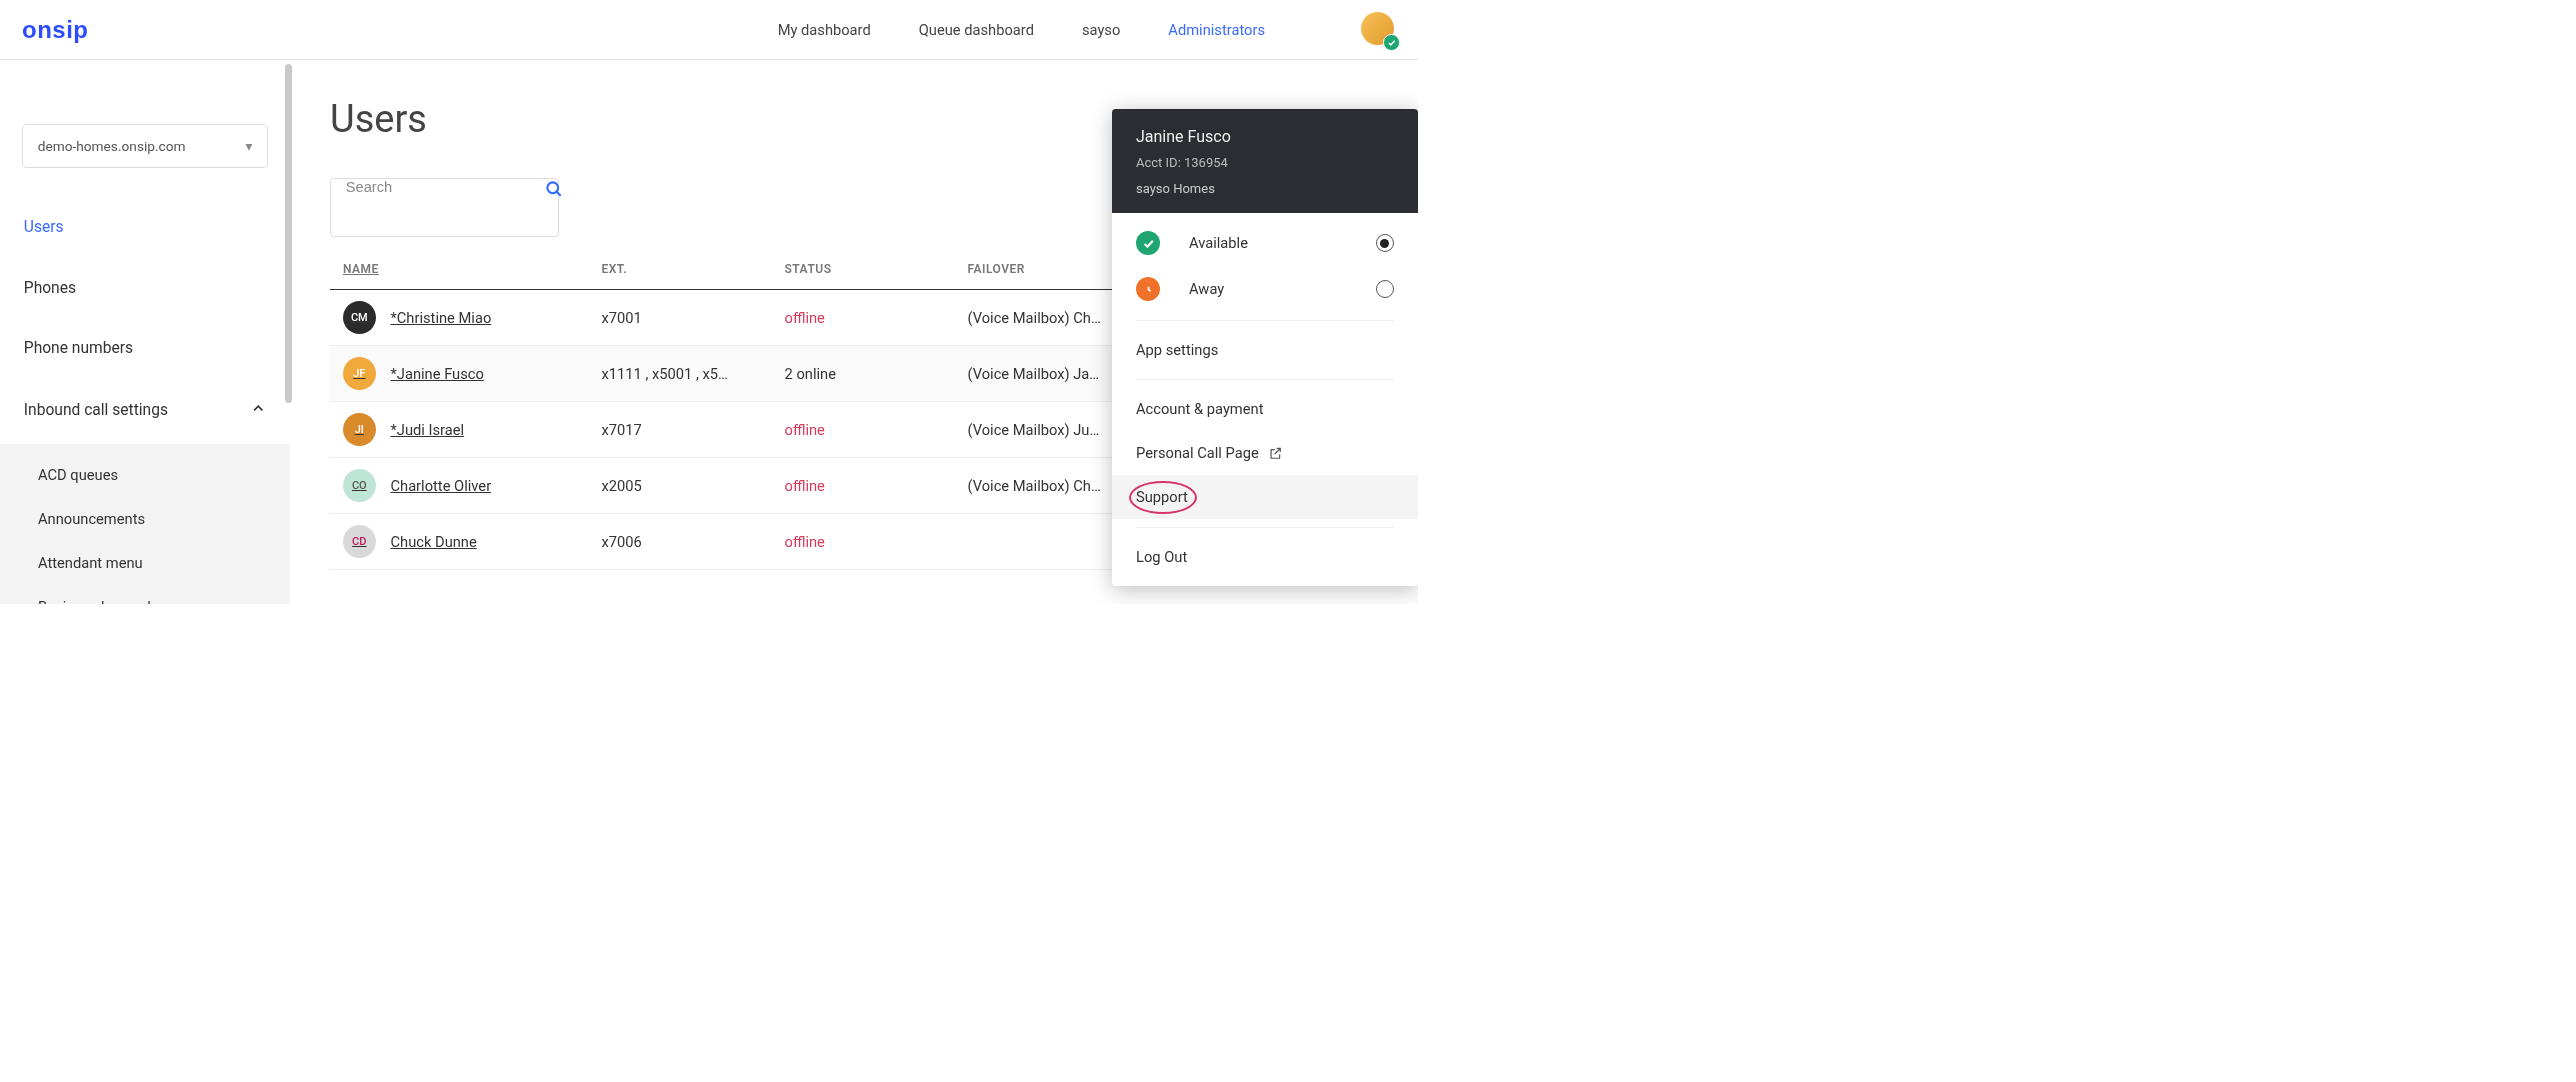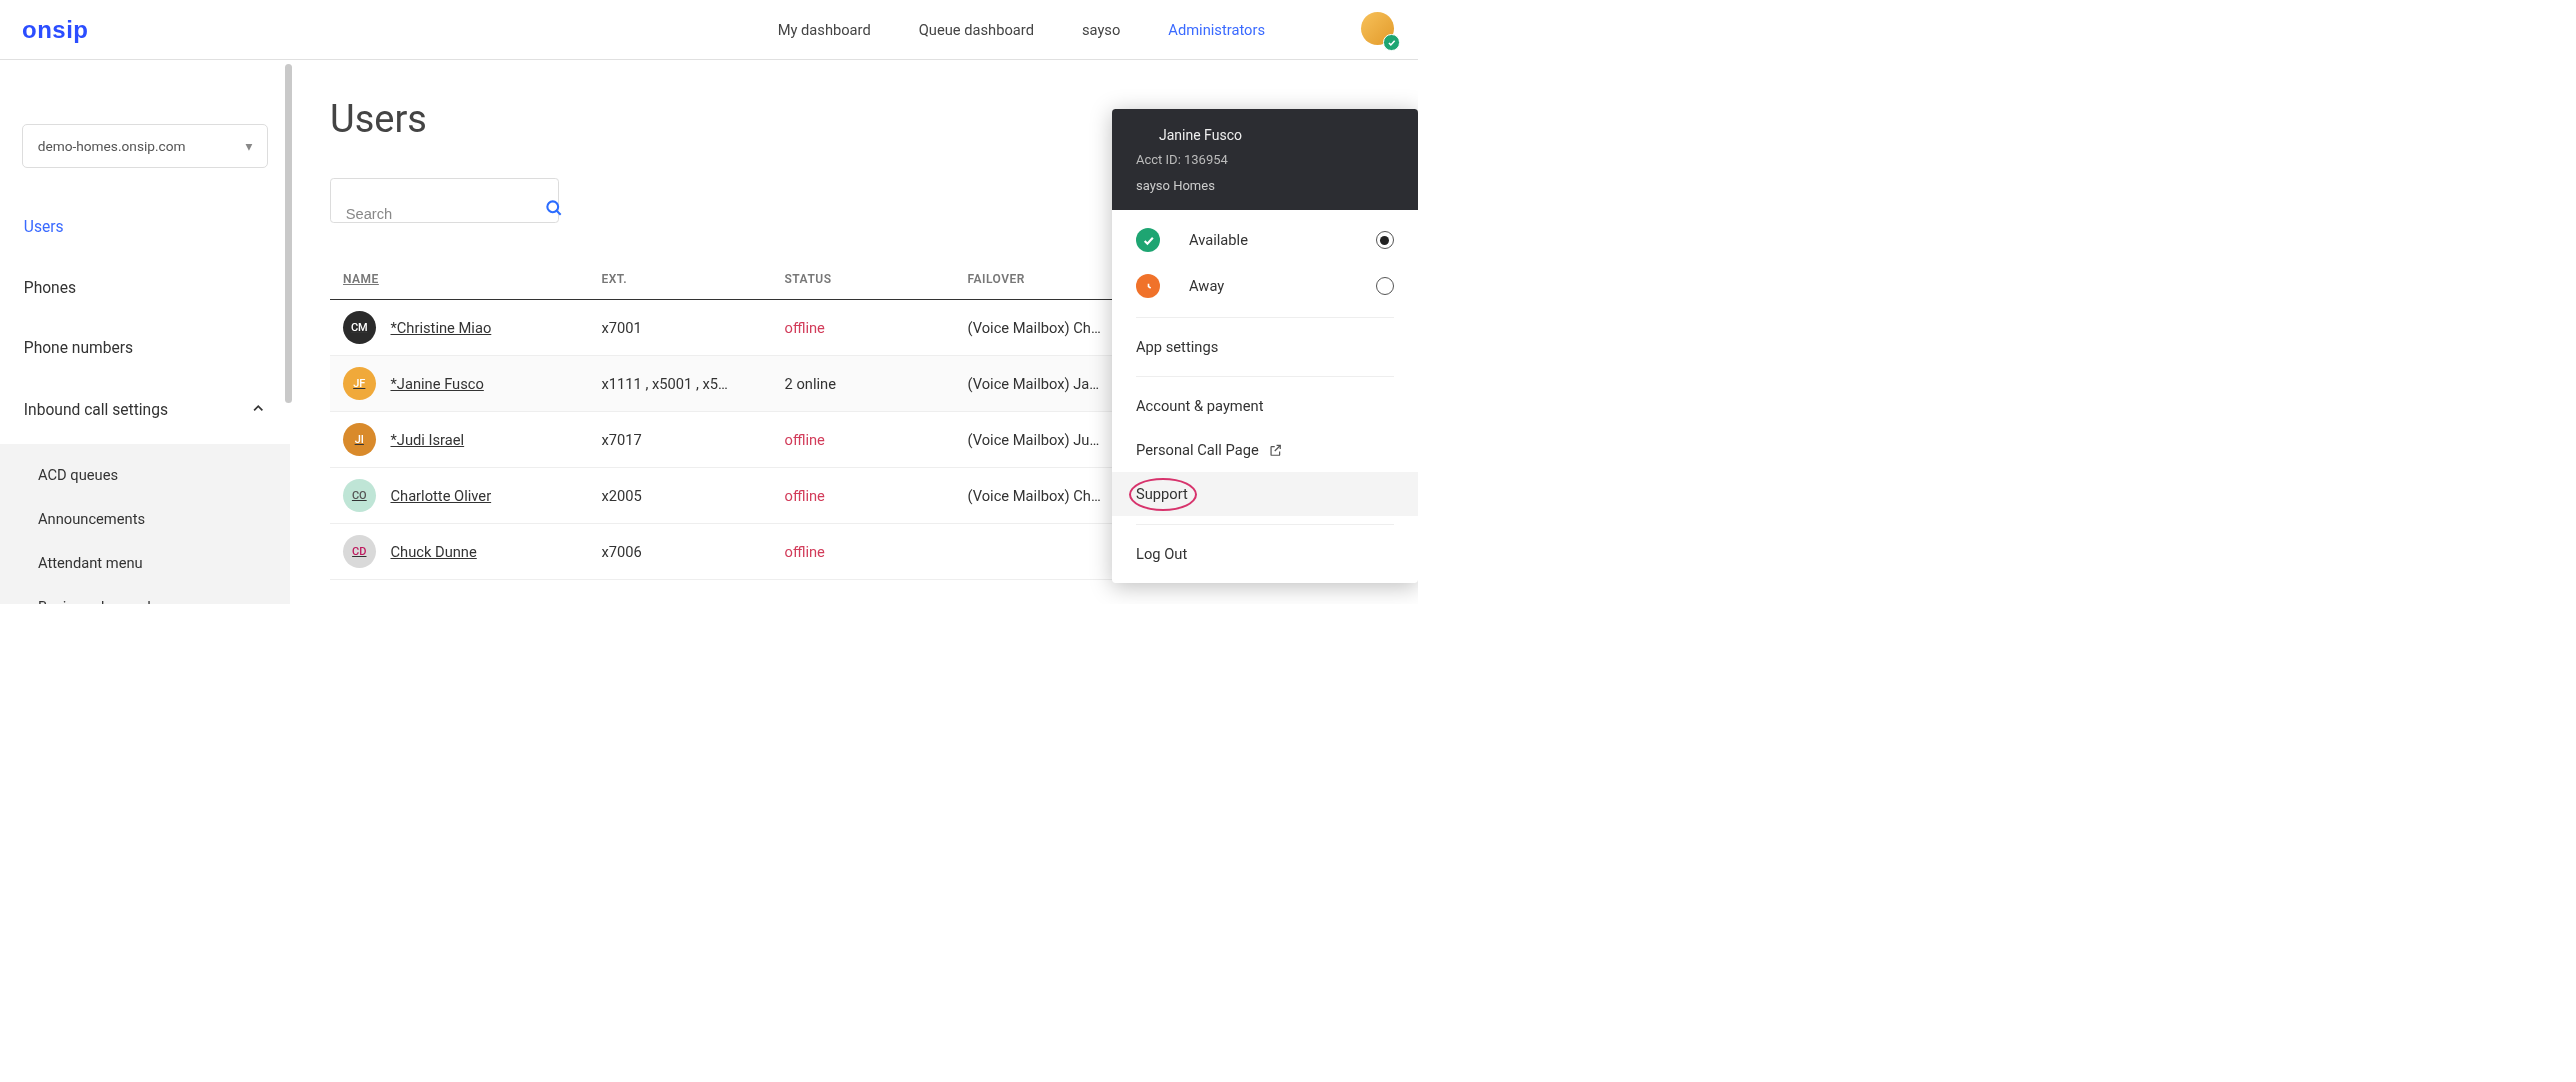--- a/index.html
+++ b/index.html
@@ -107,25 +107,25 @@
     padding: 37px 49px 0 40px;
     position:relative;
   }
   .page-title {
     font-size:38px;
     font-weight:400;
     color:#444;
     margin-bottom: 37px;
   }
   .search-box {
-    width:229px; height:45px;
+    width:229px; height:59px;
     border:0.9px solid #dcdcdc; border-radius:3.7px;
-    display:flex;align-items:flex-end;
+    display:flex;align-items:flex-start;
     padding:0 14.7px;
-    margin-bottom: 40px;
+    margin-bottom: 16px;
   }
   .search-box input {
     border:none;outline:none;font-size:14.7px;flex:1;color:#333;
   }
   .search-box input::placeholder{color:#888;}
   .search-icon{color:#2b6cff;}
 
   table.users {
     width: 100%;
     border-collapse: collapse;
@@ -176,21 +176,21 @@
     background:#fff;
     box-shadow: 0 3.7px 22px rgba(0,0,0,.25);
     border-radius:3.7px;
     overflow:hidden;
     z-index:50;
   }
   .panel-head{
     background:#2c2d32;color:#eee;
     padding:18.3px 24px 16.5px 24px;
   }
-  .panel-head .pname{font-size:14px;margin-bottom:9.2px;margin-left:23px;}
+  .panel-head .pname{font-size:16px;margin-bottom:9.2px;}
   .panel-head .pacct{font-size:13px;color:#bbb;margin-bottom:11px;}
   .panel-head .porg{font-size:13px;color:#ccc;}
   .panel-body{padding:7.3px 0;}
   .status-row{
     display:flex;align-items:center;gap:29px;
     padding:11px 24px;
     cursor:pointer;
   }
   .status-dot{
     width:24px;height:24px;border-radius:50%;

